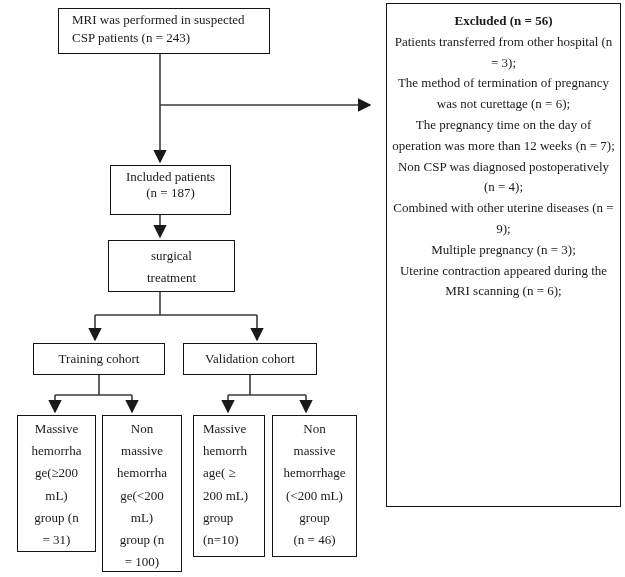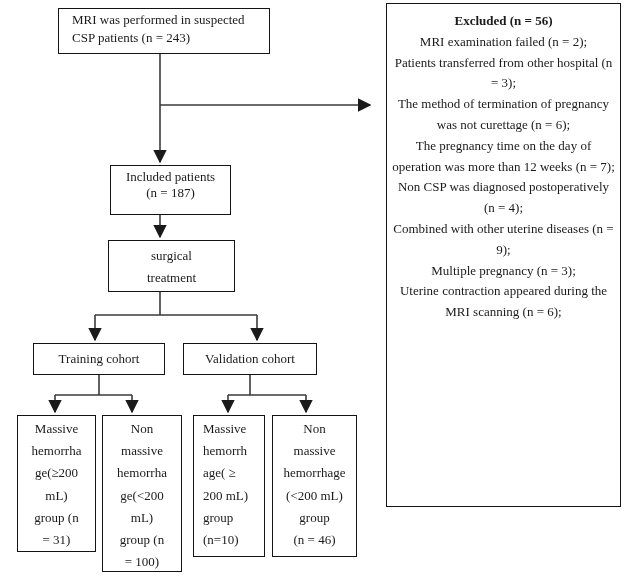--- a/index.html
+++ b/index.html
@@ -93,21 +93,20 @@
       <line x1="228" y1="395" x2="228" y2="412" marker-end="url(#arrow)"></line>
       <line x1="306" y1="395" x2="306" y2="412" marker-end="url(#arrow)"></line>
     </g>
   </svg>
 
   <div class="box mri-box lines">MRI was performed in suspected
 CSP patients (n = 243)</div>
 
   <div class="box excluded-box">
     <div class="excluded-title">Excluded (n = 56)</div>
-    <div>MRI examination failed (n = 2);</div>
     <div>Patients transferred from other hospital (n = 3);</div>
     <div>The method of termination of pregnancy was not curettage (n = 6);</div>
     <div>The pregnancy time on the day of operation was more than 12 weeks (n = 7);</div>
     <div>Non CSP was diagnosed postoperatively (n = 4);</div>
     <div>Combined with other uterine diseases (n = 9);</div>
     <div>Multiple pregnancy (n = 3);</div>
     <div>Uterine contraction appeared during the MRI scanning (n = 6);</div>
   </div>
 
   <div class="box included-box lines">Included patients

